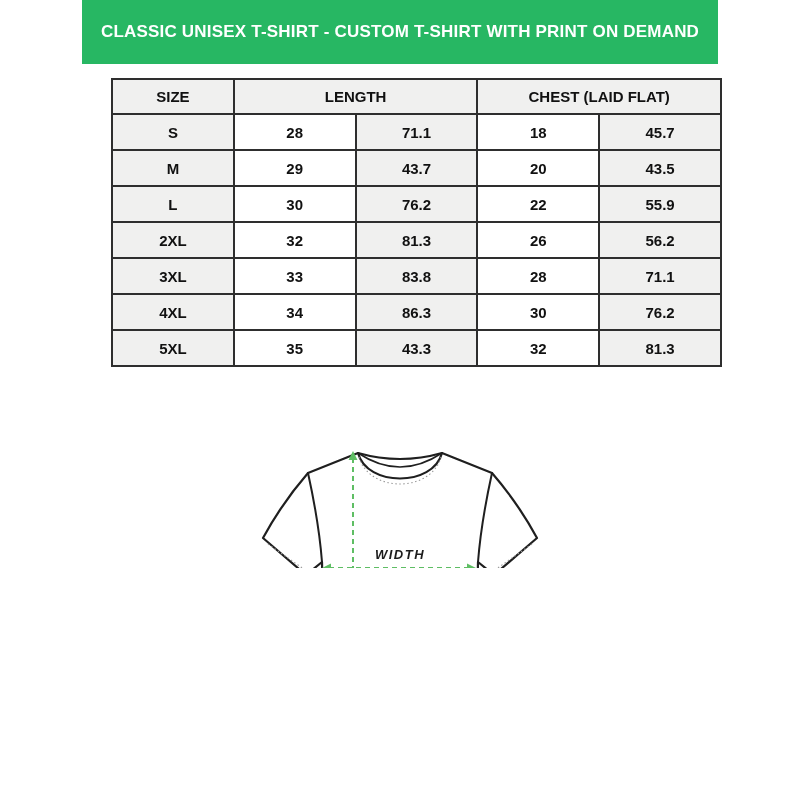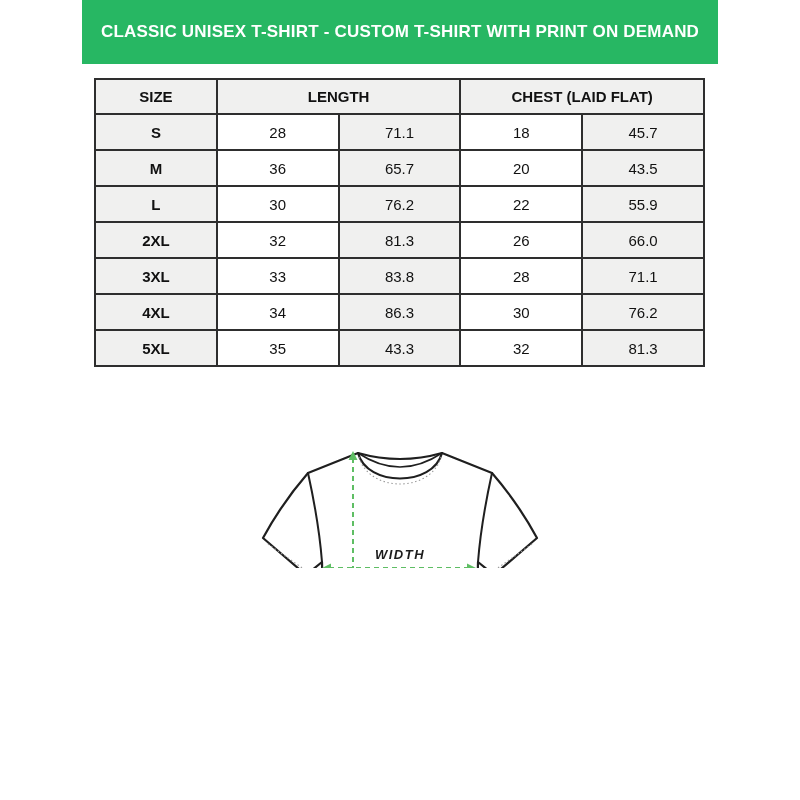--- a/index.html
+++ b/index.html
@@ -9,34 +9,34 @@
   
   .banner{
     position:absolute;left:82px;top:0;width:636px;height:64px;
     background:#27b763;display:flex;align-items:center;justify-content:center;
   }
   .banner-text{
     color:#ffffff;font-size:17px;font-weight:700;letter-spacing:.2px;white-space:nowrap;
   }
 
   
-  .chart-wrap{position:absolute;left:94px;top:78px;width:611px;}
+  .chart-wrap{position:absolute;left:111px;top:78px;width:611px;}
   table.size-chart{
     border-collapse:collapse;table-layout:fixed;width:611px;
   }
   table.size-chart th, table.size-chart td{
     border:2px solid #2e2e2e;text-align:center;vertical-align:middle;
     font-size:15px;color:#111;padding:0;
   }
   table.size-chart th{height:33px;font-weight:700;background:#f0f0ef;}
   table.size-chart td{height:34px;}
   td.g{background:#f0f0ef;}
   td.w{background:#ffffff;}
   td.sz{font-weight:700;background:#f0f0ef;}
-  td.num{font-weight:400;}
+  td.num{font-weight:700;}
 
   
   .diagram{position:absolute;left:255px;top:443px;width:290px;height:295px;font-style:italic;}
   .diagram svg{display:block;}
   .diagram text{
     font-family:"Liberation Sans","DejaVu Sans",sans-serif;
     font-weight:700;font-size:13px;letter-spacing:1.5px;fill:#1d1d1d;
   }
 
   
@@ -73,38 +73,38 @@
       <tbody>
         <tr>
           <td class="sz">S</td>
           <td class="w num">28</td>
           <td class="g num">71.1</td>
           <td class="w num">18</td>
           <td class="g num">45.7</td>
         </tr>
         <tr>
           <td class="sz">M</td>
-          <td class="w num">36</td>
-          <td class="g num">65.7</td>
+          <td class="w num">29</td>
+          <td class="g num">43.7</td>
           <td class="w num">20</td>
           <td class="g num">43.5</td>
         </tr>
         <tr>
           <td class="sz">L</td>
           <td class="w num">30</td>
           <td class="g num">76.2</td>
           <td class="w num">22</td>
           <td class="g num">55.9</td>
         </tr>
         <tr>
           <td class="sz">2XL</td>
           <td class="w num">32</td>
           <td class="g num">81.3</td>
           <td class="w num">26</td>
-          <td class="g num">66.0</td>
+          <td class="g num">56.2</td>
         </tr>
         <tr>
           <td class="sz">3XL</td>
           <td class="w num">33</td>
           <td class="g num">83.8</td>
           <td class="w num">28</td>
           <td class="g num">71.1</td>
         </tr>
         <tr>
           <td class="sz">4XL</td>

